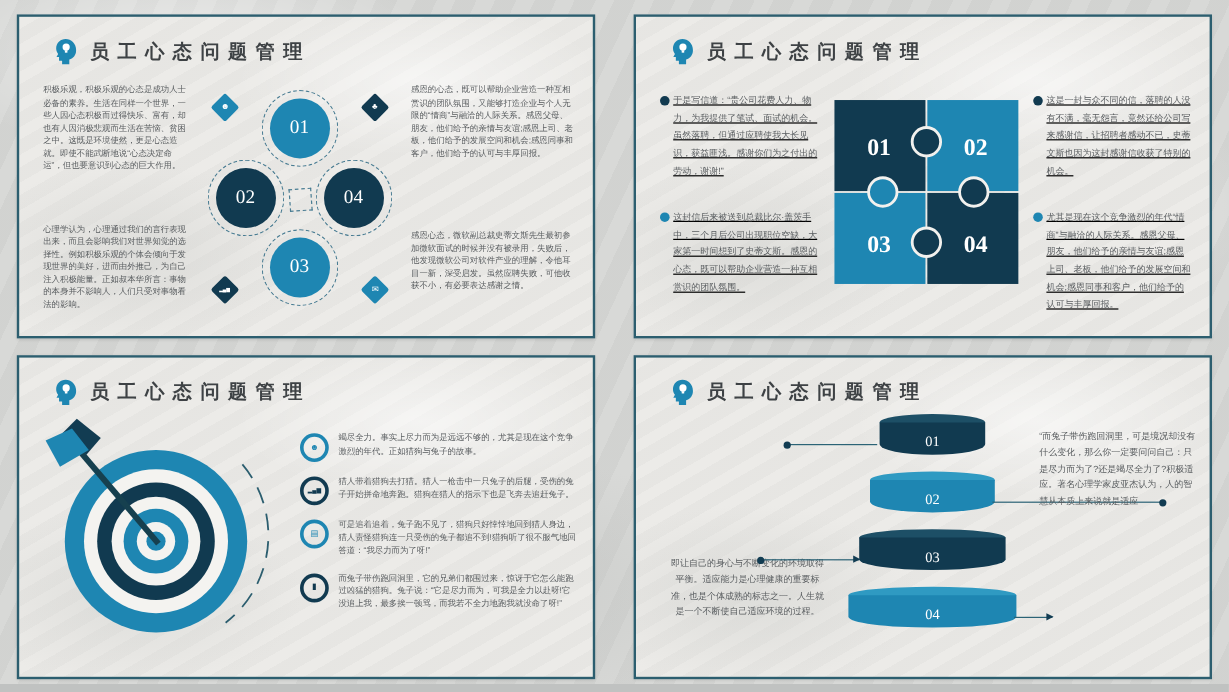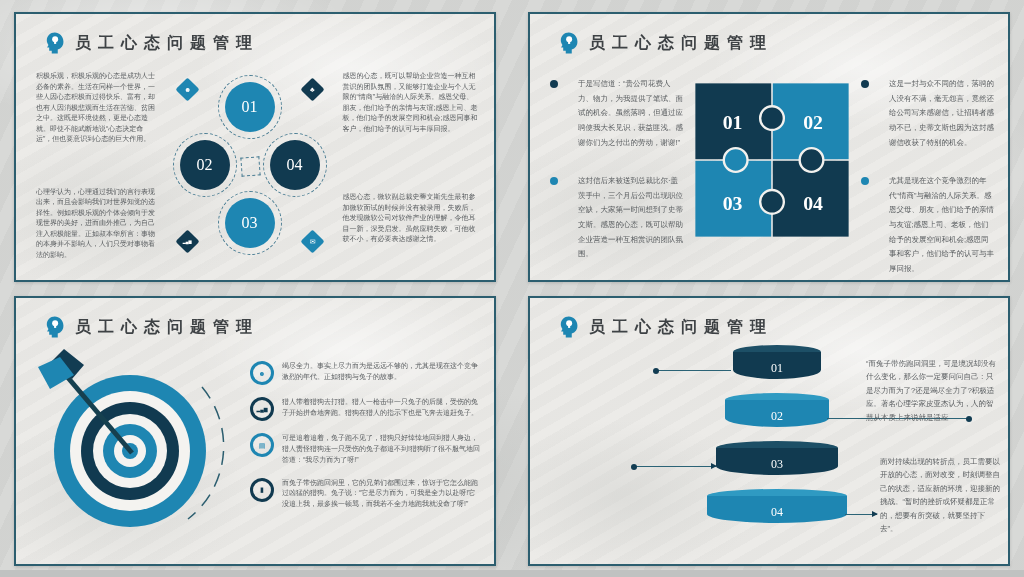--- a/index.html
+++ b/index.html
@@ -41,21 +41,21 @@
         color:#fff;font-family:"Liberation Serif","DejaVu Serif",serif;font-size:16px;}
   .blue{background:#1e86b2;} .navy{background:#113a50;}
   .csq{position:absolute;left:74px;top:86px;width:17px;height:17px;border:1px dashed #4a7d93;transform:rotate(-4deg);}
   .dia{position:absolute;width:17px;height:17px;transform:rotate(45deg);border-radius:2px;
        display:flex;align-items:center;justify-content:center;}
   .dia span{transform:rotate(-45deg);font-size:7px;color:#fff;line-height:1;}
 
   
   .s2-body{display:flex;padding:18px 14px 0 20px;gap:10px;}
   .s2-col{width:152px;}
-  .bullet{display:flex;gap:20px;margin-bottom:24px;}
+  .bullet{display:flex;gap:3px;margin-bottom:24px;text-decoration:underline;}
   .bdot{width:8px;height:8px;border-radius:50%;flex:0 0 auto;margin-top:3px;}
   .bullet p{font-size:7.5px;line-height:1.95;color:#585c5f;margin:0;}
   .puzzle{flex:0 0 auto;margin-top:4px;}
 
   
   .s3-body{display:flex;padding:4px 14px 0 14px;gap:6px;}
   .target{width:214px;flex:0 0 auto;}
   .items{flex:1;padding-top:14px;display:flex;flex-direction:column;gap:12px;}
   .item{display:flex;gap:8px;}
   .ricon{flex:0 0 auto;width:24px;height:24px;border-radius:50%;box-sizing:border-box;
@@ -246,20 +246,21 @@
     <span class="hicon">
       <svg viewBox="0 0 32 32" width="24" height="24">
           <path fill="#1e86b2" d="M17 2C11 2 6.4 6.6 6.4 12.4c0 2.6 1 4.6 2.2 6.2L6.8 22h2.8v4.2h3.4V30h8v-5.2c4.7-1.4 7.6-5.4 7.6-10.4C28.6 7 23 2 17 2z"></path>
           <circle cx="17.5" cy="11" r="4" fill="#ffffff"></circle>
           <rect x="16.1" y="14.6" width="2.8" height="2.6" fill="#ffffff"></rect>
         </svg>
     </span>
     <h1>员工心态问题管理</h1>
   </div>
   <div class="s4-body">
+    <p class="s4-left2">即让自己的身心与不断变化的环境取得平衡。适应能力是心理健康的重要标准，也是个体成熟的标志之一。人生就是一个不断使自己适应环境的过程。</p>
     <div class="cyls">
       <div class="cyl c1 dk">
         <div class="ctop"></div>
           <div class="cbod">01</div>
       </div>
       <div class="cyl c2 lt">
         <div class="ctop"></div>
           <div class="cbod">02</div>
       </div>
       <div class="cyl c3 dk">
@@ -269,17 +270,16 @@
       <div class="cyl c4 lt">
         <div class="ctop"></div>
           <div class="cbod">04</div>
       </div>
     </div>
     <div class="conn dot-l" style="left:128px;top:27px;width:73px;"></div>
     <div class="conn dot-r" style="left:297px;top:75px;width:140px;"></div>
     <div class="conn dot-l arr-r" style="left:106px;top:123px;width:80px;"></div>
     <div class="conn arr-r" style="left:315px;top:171px;width:32px;"></div>
     <p class="s4-right1">“而兔子带伤跑回洞里，可是境况却没有什么变化，那么你一定要问问自己：只是尽力而为了?还是竭尽全力了?积极适应。著名心理学家皮亚杰认为，人的智慧从本质上来说就是适应</p>
-    <p class="s4-right2">面对持续出现的转折点，员工需要以开放的心态，面对改变，时刻调整自己的状态，适应新的环境，迎接新的挑战。“暂时的挫折或怀疑都是正常的，想要有所突破，就要坚持下去”。</p>
   </div>
 </div>
 
 <div class="footer-strip"></div>
 
 </body></html>

